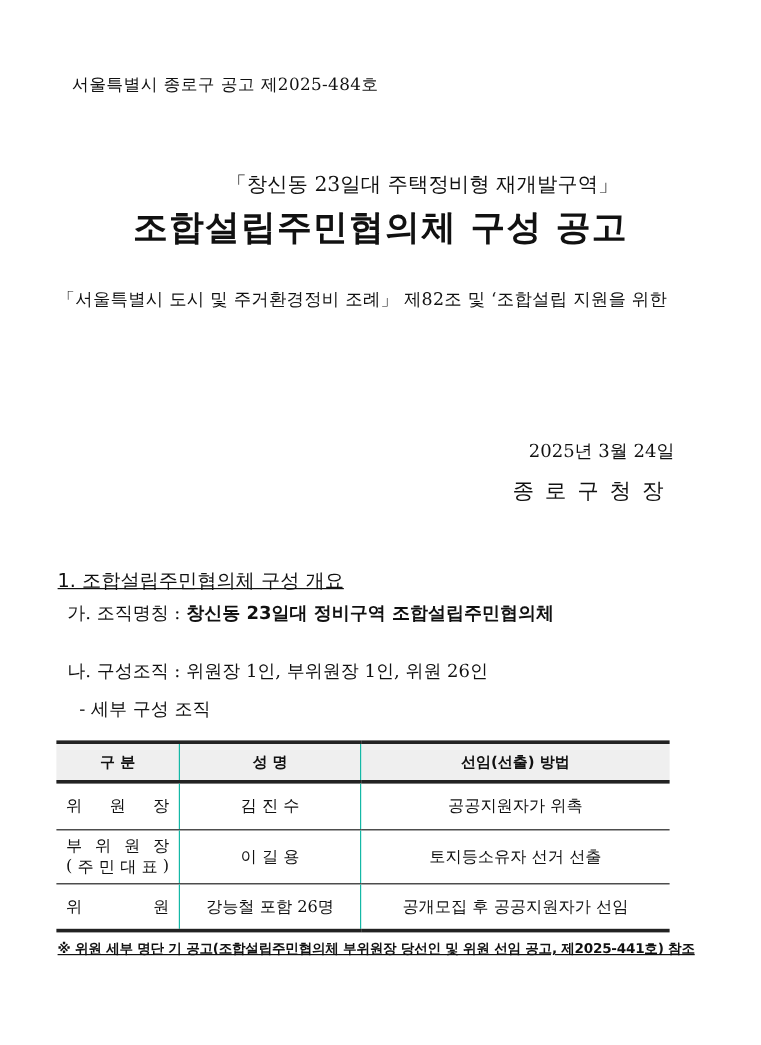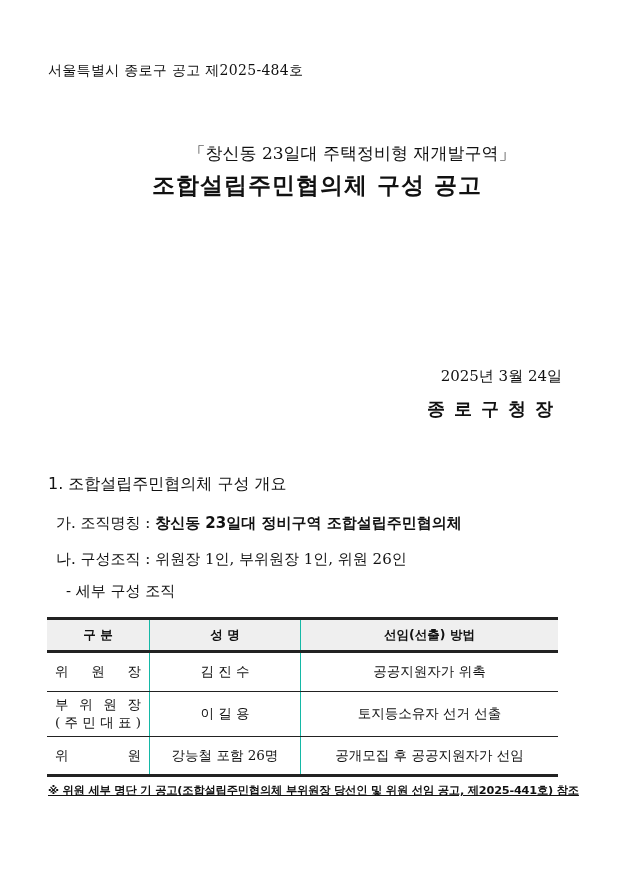--- a/index.html
+++ b/index.html
@@ -1,27 +1,27 @@
 <!DOCTYPE html>
 <html><head>
 <meta charset="utf-8">
 <style>
   html, body { margin:0; padding:0; background:#ffffff; }
   body { width:634px; height:871px; position:relative; overflow:hidden; color:#111; font-family:"DejaVu Serif", serif; }
   .abs { position:absolute; }
-  .doc-number { left:48px; top:62px; font-size:14px; letter-spacing:0.3px; }
+  .doc-number { left:60px; top:62px; font-size:14px; letter-spacing:0.3px; }
   .subtitle { left:0; width:634px; top:142px; text-align:center; font-size:17px;padding-left:35px; }
-  .title { left:0; width:634px; top:170px; text-align:center; font-family:"DejaVu Sans", sans-serif; font-weight:bold; font-size:23px; letter-spacing:1px; }
+  .title { left:0; width:634px; top:170px; text-align:center; font-family:"DejaVu Sans", sans-serif; font-weight:bold; font-size:29px; letter-spacing:1px; }
   .intro { left:48px; top:236px; width:530px; font-size:14.5px; line-height:28px; letter-spacing:0.2px; }
   .intro p { margin:0; }
   .date { right:72px; top:367px; font-size:15px; }
-  .issuer { right:72px; top:397px; font-family:"DejaVu Sans", sans-serif; font-weight:bold; font-size:18px; letter-spacing:9px; }
-  .section-heading { left:48px; top:474px; font-family:"DejaVu Sans", sans-serif; font-size:16px; }
+  .issuer { right:72px; top:397px; font-family:"DejaVu Sans", sans-serif; font-weight:normal; font-size:18px; letter-spacing:9px; }
+  .section-heading { left:48px; top:474px; font-family:"DejaVu Sans", sans-serif; font-size:16px;text-decoration:underline; }
   .item { left:56px; font-size:15px; }
-  .item-ga { top:514px;text-align:right; }
+  .item-ga { top:502px;text-align:right; }
   .item-na { top:550px; }
   .item-dash { left:66px; top:582px; font-size:15px; }
   .bold-val { font-family:"DejaVu Sans", sans-serif; font-weight:bold; }
   table.members { position:absolute; left:47px; top:617px; width:511px; border-collapse:collapse; font-size:13.5px; }
   table.members th { background:#efefef; font-family:"DejaVu Sans", sans-serif; font-weight:bold; font-size:12.5px; height:28px; border-top:3px solid #222; border-bottom:3px solid #222; }
   table.members td { border-bottom:1px solid #222; text-align:center; padding:0 8px; }
   table.members tr:last-child td { border-bottom:3px solid #222; }
   table.members th + th, table.members td + td { border-left:1px solid #14b8a6; }
   .c1 { width:100px; }
   .c2 { width:148px; }
@@ -34,20 +34,21 @@
 </style>
 </head>
 <body>
 
 <div class="abs doc-number">서울특별시 종로구 공고 제2025-484호</div>
 
 <div class="abs subtitle">「창신동 23일대 주택정비형 재개발구역」</div>
 <div class="abs title">조합설립주민협의체 구성 공고</div>
 
 <div class="abs intro">
+  <p>「서울특별시 도시 및 주거환경정비 조례」 제82조 및 ‘조합설립 지원을 위한</p>
 </div>
 
 <div class="abs date">2025년  3월  24일</div>
 <div class="abs issuer">종로구청장</div>
 
 <div class="abs section-heading">1. 조합설립주민협의체 구성 개요</div>
 
 <div class="abs item item-ga">
   <span>가. 조직명칭 : </span><span class="bold-val">창신동 23일대 정비구역 조합설립주민협의체</span>
 </div>

